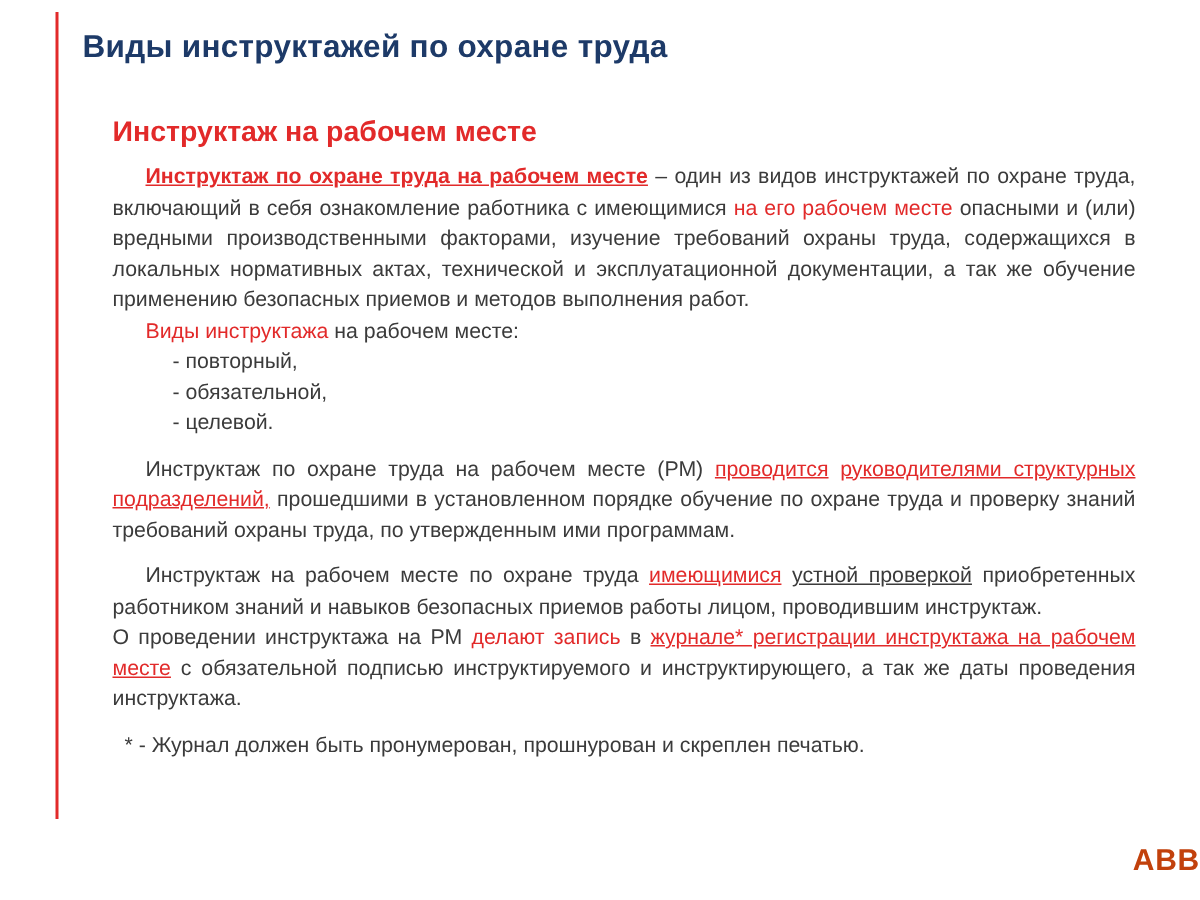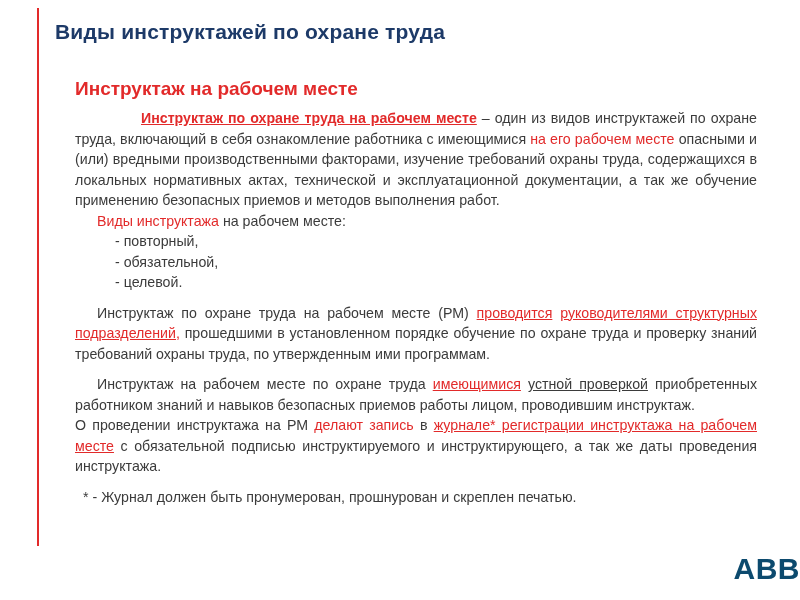--- a/index.html
+++ b/index.html
@@ -32,24 +32,24 @@
   }
   .para{margin:0;}
   .para.indent{text-indent:22px;}
   .para.justify{text-align:justify;}
   .list-item{padding-left:40px;}
   .spacer{height:10px;}
   .footnote{padding-left:8px;}
   .seg{color:inherit;}
   .seg.red{color:var(--accent-red);}
   .seg.u{text-decoration:underline;}
-  .seg.b{font-weight:bold;margin-left:44px;}
+  .seg.b{font-weight:bold;}
   .logo{
     position:absolute;right:24px;bottom:14px;
-    color:#0c4a6e;font-weight:bold;font-size:30px;letter-spacing:0.5px;
+    color:#c2410c;font-weight:bold;font-size:20px;letter-spacing:0.5px;
     font-family:"Liberation Sans",sans-serif;
   }
 </style>
 </head>
 <body>
 
 <div class="slide">
   <div class="red-bar"></div>
   <h1 class="page-title">Виды инструктажей по охране труда</h1>
   <h2 class="section-heading">Инструктаж на рабочем месте</h2>

